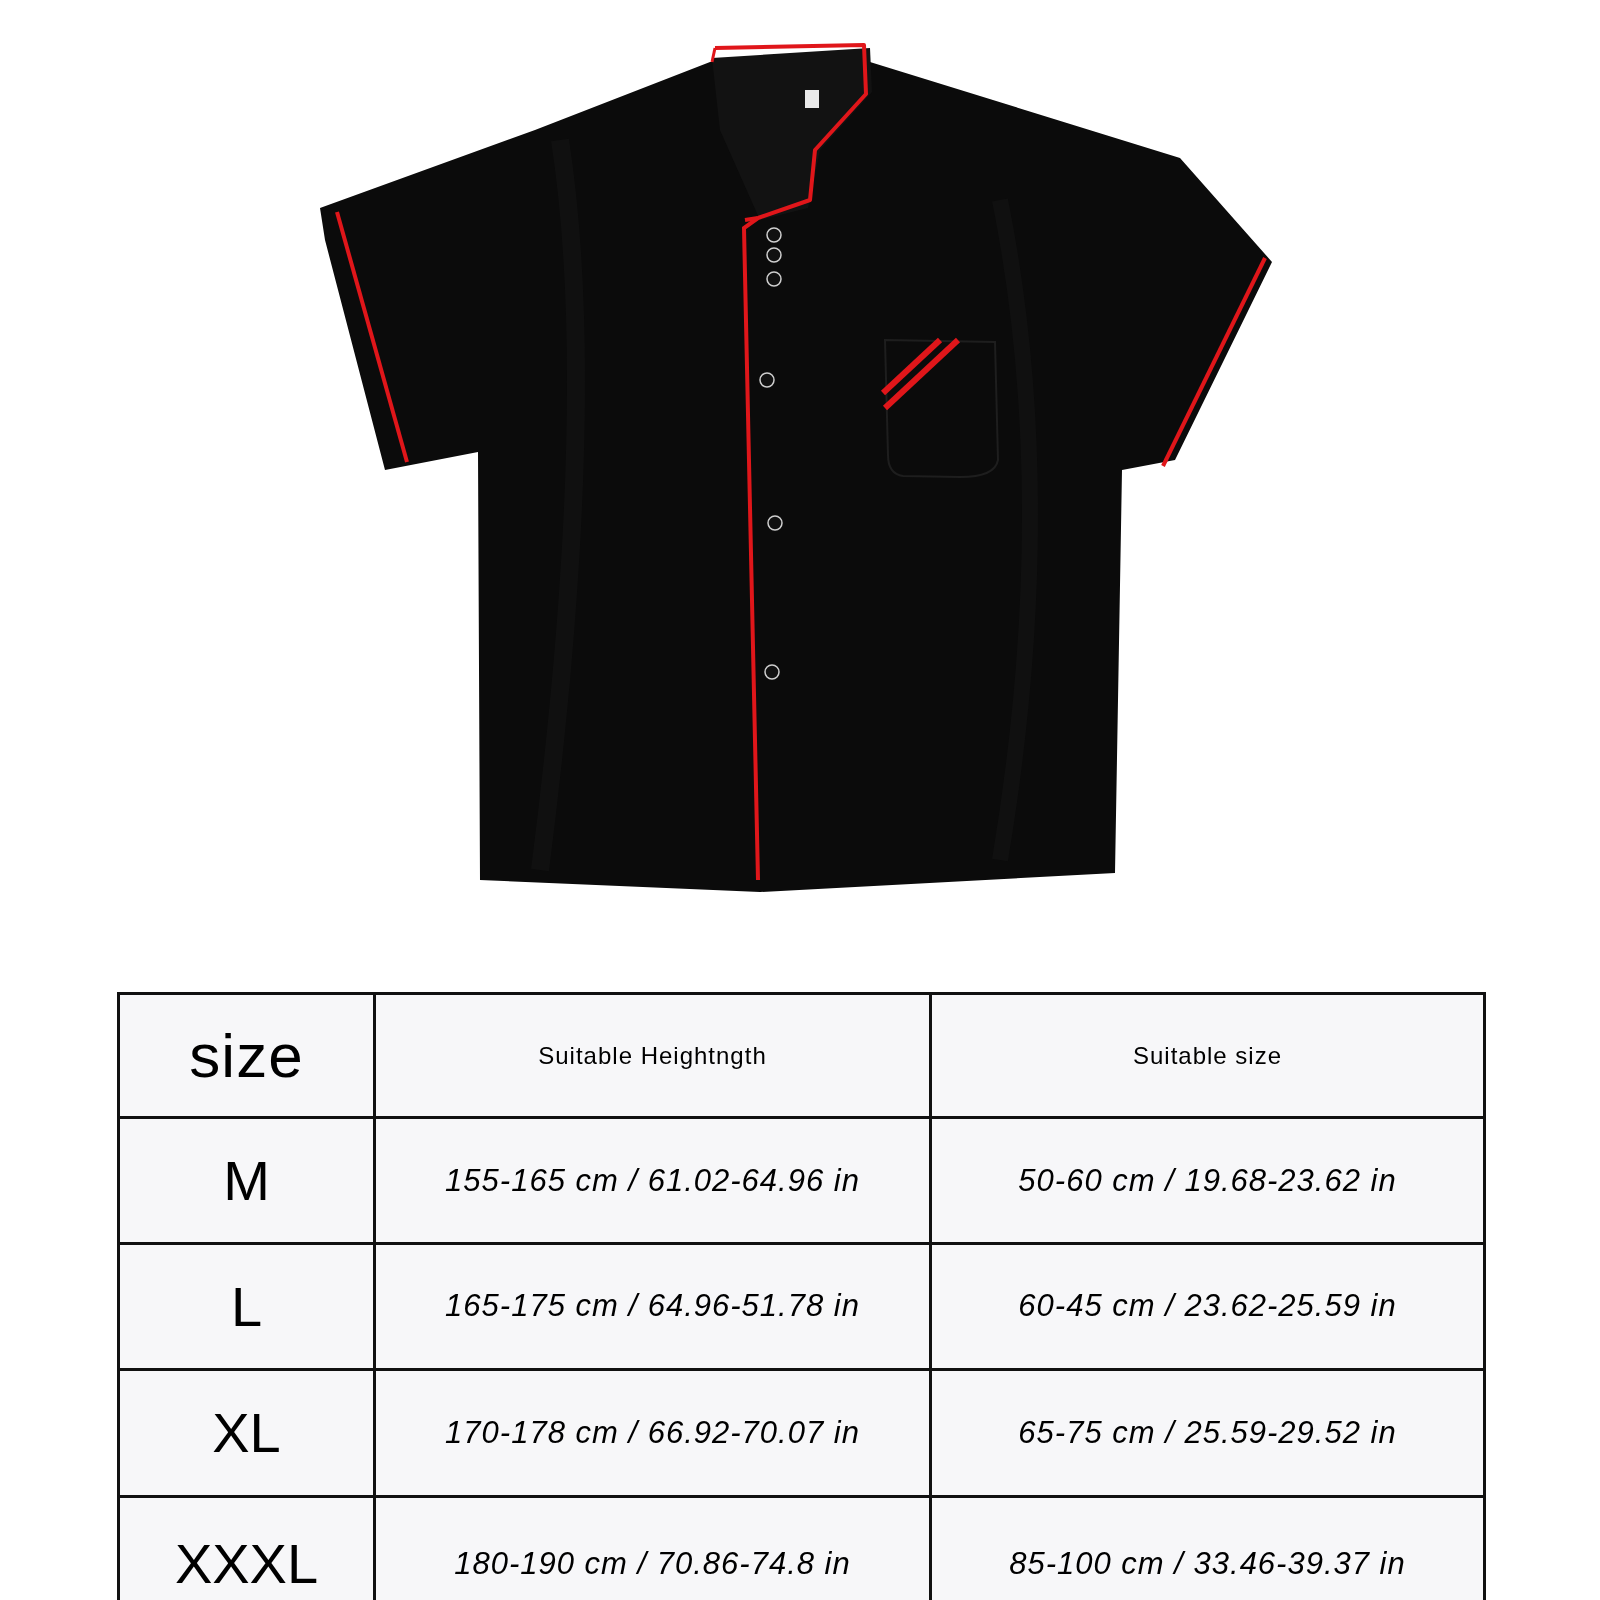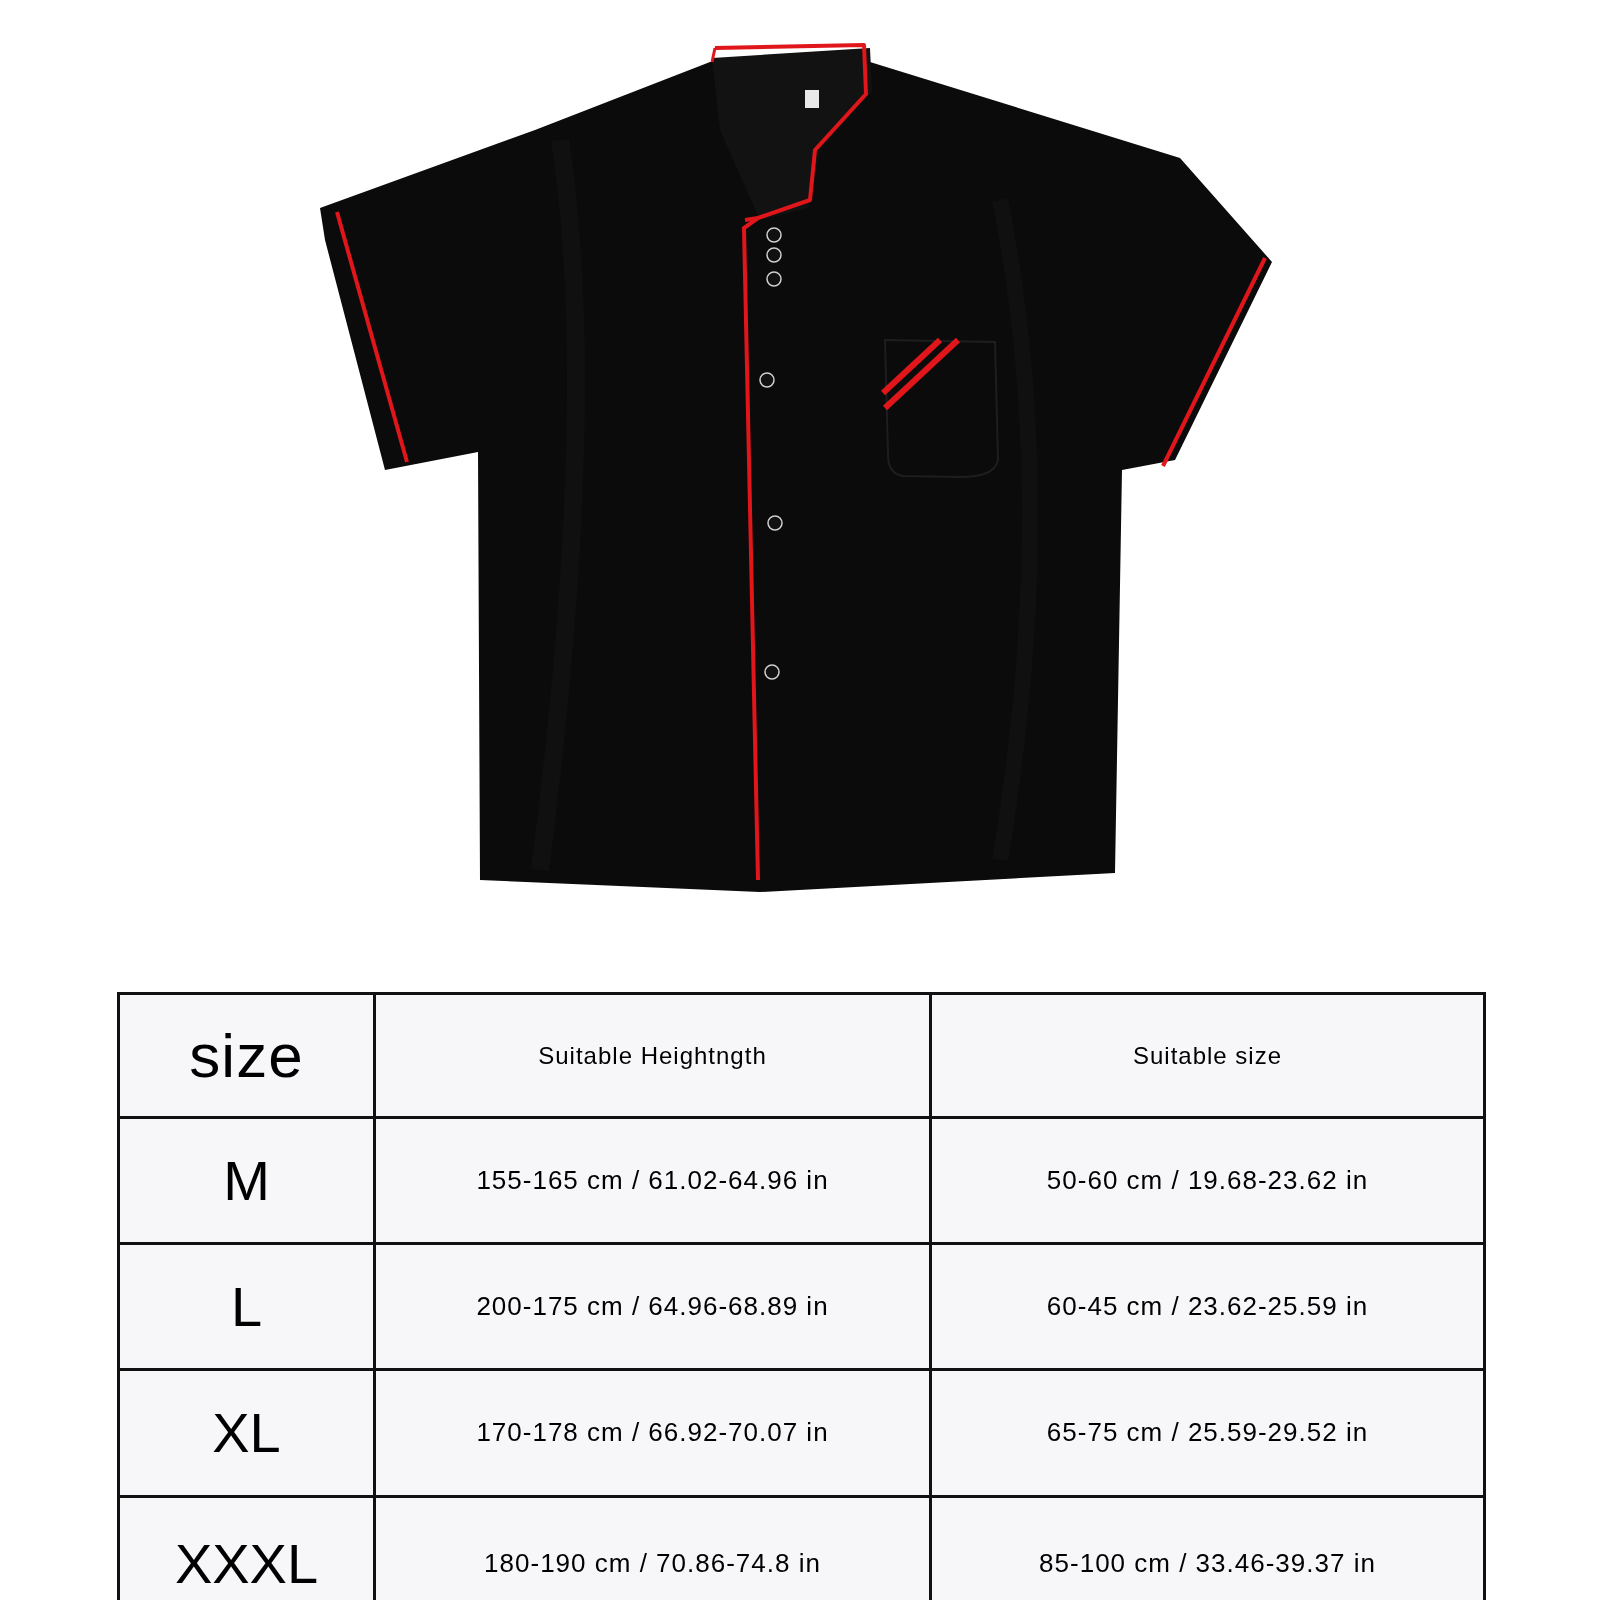--- a/index.html
+++ b/index.html
@@ -22,21 +22,21 @@
     .size-table col.c3 { width: 554px; }
     .size-table tr.hdr { height: 103px; }
     .size-table tr.r1 { height: 104px; }
     .size-table tr.r2 { height: 104px; }
     .size-table tr.r3 { height: 105px; }
     .size-table tr.r4 { height: 112px; }
     .size-table tr.r5 { height: 112px; padding-left: 19px; }
     .hdr-size { font-size: 62px; letter-spacing: 1px; }
     .hdr-col { font-size: 24px; letter-spacing: 1px; }
     .size-label { font-size: 56px; }
-    .val { font-size: 26px; letter-spacing: 1px; }
+    .val { font-size: 31px; letter-spacing: 1px; font-style: italic; }
   </style>
 </head>
 <body>
 
 <div class="product-image">
   <svg viewBox="0 0 1600 930" xmlns="http://www.w3.org/2000/svg">
 
     <path d="
       M 710 62
       L 535 130
@@ -97,21 +97,21 @@
     <td class="hdr-col">Suitable Heightngth</td>
     <td class="hdr-col">Suitable size</td>
   </tr>
   <tr class="r1">
     <td class="size-label">M</td>
     <td class="val">155-165 cm / 61.02-64.96 in</td>
     <td class="val">50-60 cm / 19.68-23.62 in</td>
   </tr>
   <tr class="r2">
     <td class="size-label">L</td>
-    <td class="val">200-175 cm / 64.96-68.89 in</td>
+    <td class="val">165-175 cm / 64.96-51.78 in</td>
     <td class="val">60-45 cm / 23.62-25.59 in</td>
   </tr>
   <tr class="r3">
     <td class="size-label">XL</td>
     <td class="val">170-178 cm / 66.92-70.07 in</td>
     <td class="val">65-75 cm / 25.59-29.52 in</td>
   </tr>
   <tr class="r5">
     <td class="size-label">XXXL</td>
     <td class="val">180-190 cm / 70.86-74.8 in</td>

